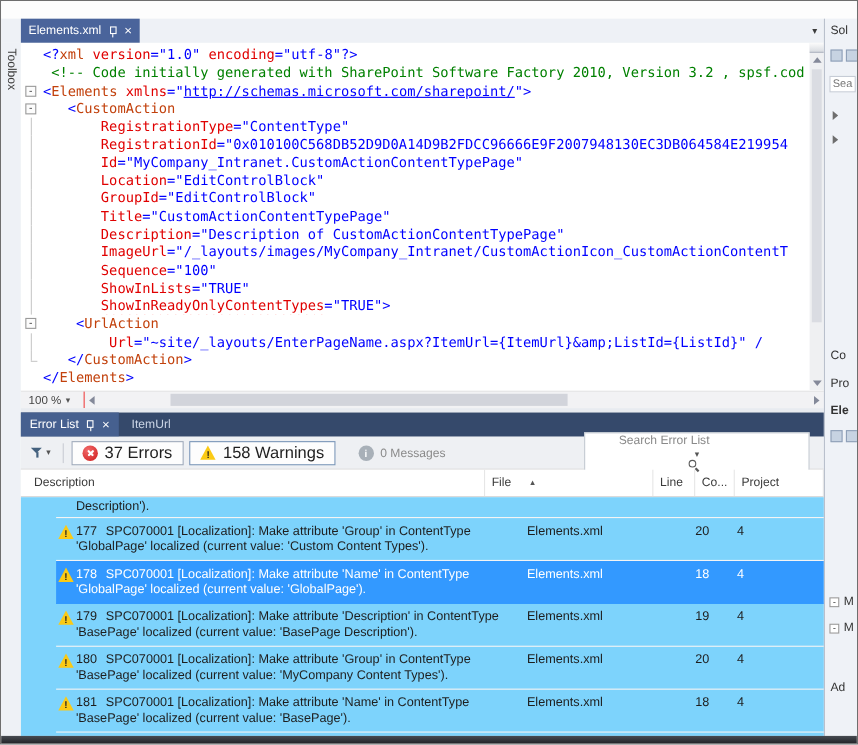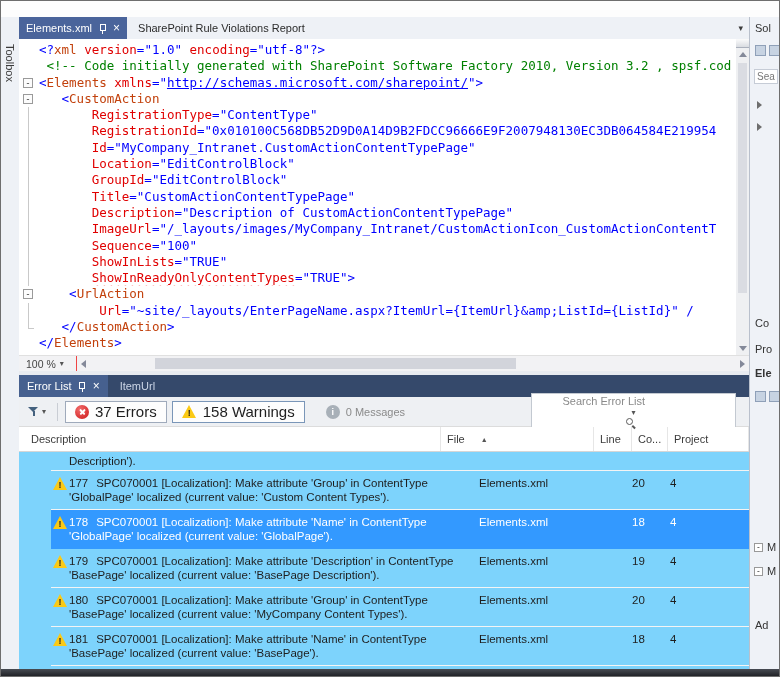--- a/index.html
+++ b/index.html
@@ -139,23 +139,20 @@
 <div class="vs-window">
 
   <div class="top-strip"></div>
 
   <div class="doc-tabstrip">
     <div class="doc-tab active">
       <span>Elements.xml</span>
       <span class="icon-pin"></span>
       <span class="icon-close">×</span>
     </div>
-    <div class="doc-tab inactive">
-      <span>SharePoint Rule Violations Report</span>
-    </div>
     <span class="tabstrip-chevron">▾</span>
   </div>
 
   <div class="toolbox-strip">
     <span class="toolbox-label">Toolbox</span>
   </div>
 
   <div class="editor-zone">
 
     <div class="code-area">

